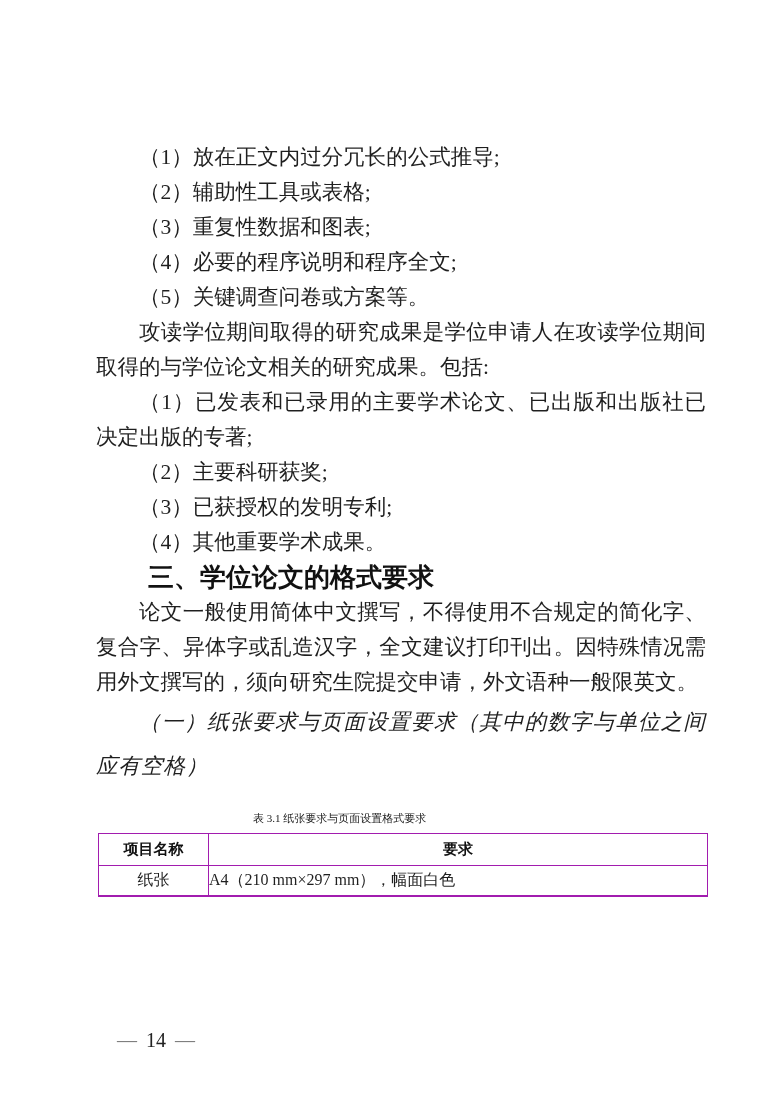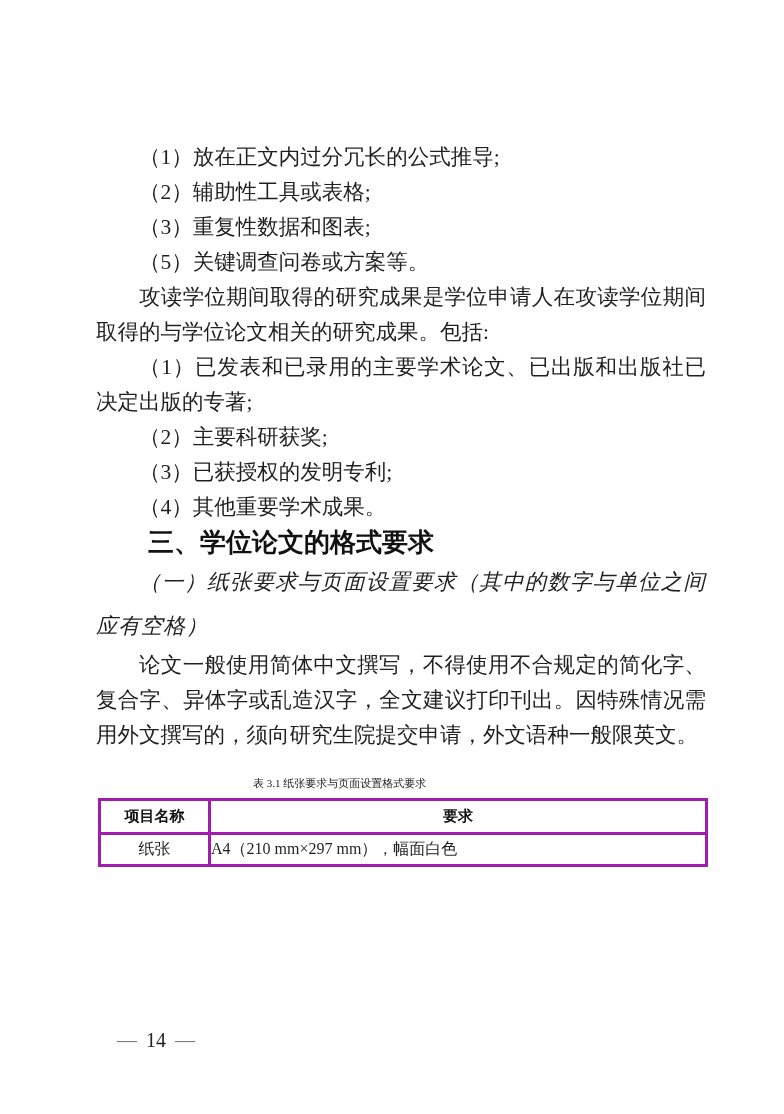--- a/index.html
+++ b/index.html
@@ -51,21 +51,21 @@
     line-height: 20px;
     color: #222222;
   }
   table.spec-table {
     border-collapse: collapse;
     width: 610px;
     margin-left: 2px;
     table-layout: fixed;
   }
   table.spec-table, table.spec-table th, table.spec-table td {
-    border: 3px solid #a21caf;
+    border: 1px solid #a21caf;
   }
   table.spec-table {
     border-bottom-width: 2px;
   }
   .col-item { width: 110px; }
   table.spec-table th {
     height: 31px;
     font-size: 15px;
     font-weight: 700;
     text-align: center;
@@ -99,34 +99,35 @@
 <body>
 
 <div class="page">
 
   <div class="content">
 
 
     <p class="para">（1）放在正文内过分冗长的公式推导;</p>
     <p class="para">（2）辅助性工具或表格;</p>
     <p class="para">（3）重复性数据和图表;</p>
+    <p class="para">（4）必要的程序说明和程序全文;</p>
     <p class="para">（5）关键调查问卷或方案等。</p>
 
     <p class="para">攻读学位期间取得的研究成果是学位申请人在攻读学位期间取得的与学位论文相关的研究成果。包括:</p>
 
     <p class="para">（1）已发表和已录用的主要学术论文、已出版和出版社已决定出版的专著;</p>
     <p class="para">（2）主要科研获奖;</p>
     <p class="para">（3）已获授权的发明专利;</p>
     <p class="para">（4）其他重要学术成果。</p>
 
     <h3 class="section-heading">三、学位论文的格式要求</h3>
 
+    <p class="para">论文一般使用简体中文撰写，不得使用不合规定的简化字、复合字、异体字或乱造汉字，全文建议打印刊出。因特殊情况需用外文撰写的，须向研究生院提交申请，外文语种一般限英文。</p>
+
     <p class="para kaiti">（一）纸张要求与页面设置要求（其中的数字与单位之间应有空格）</p>
-
-    <p class="para">论文一般使用简体中文撰写，不得使用不合规定的简化字、复合字、异体字或乱造汉字，全文建议打印刊出。因特殊情况需用外文撰写的，须向研究生院提交申请，外文语种一般限英文。</p>
 
     <div class="table-caption">表 3.1 纸张要求与页面设置格式要求</div>
 
     <table class="spec-table">
       <colgroup>
         <col class="col-item">
         <col>
       </colgroup>
       <thead>
         <tr>

